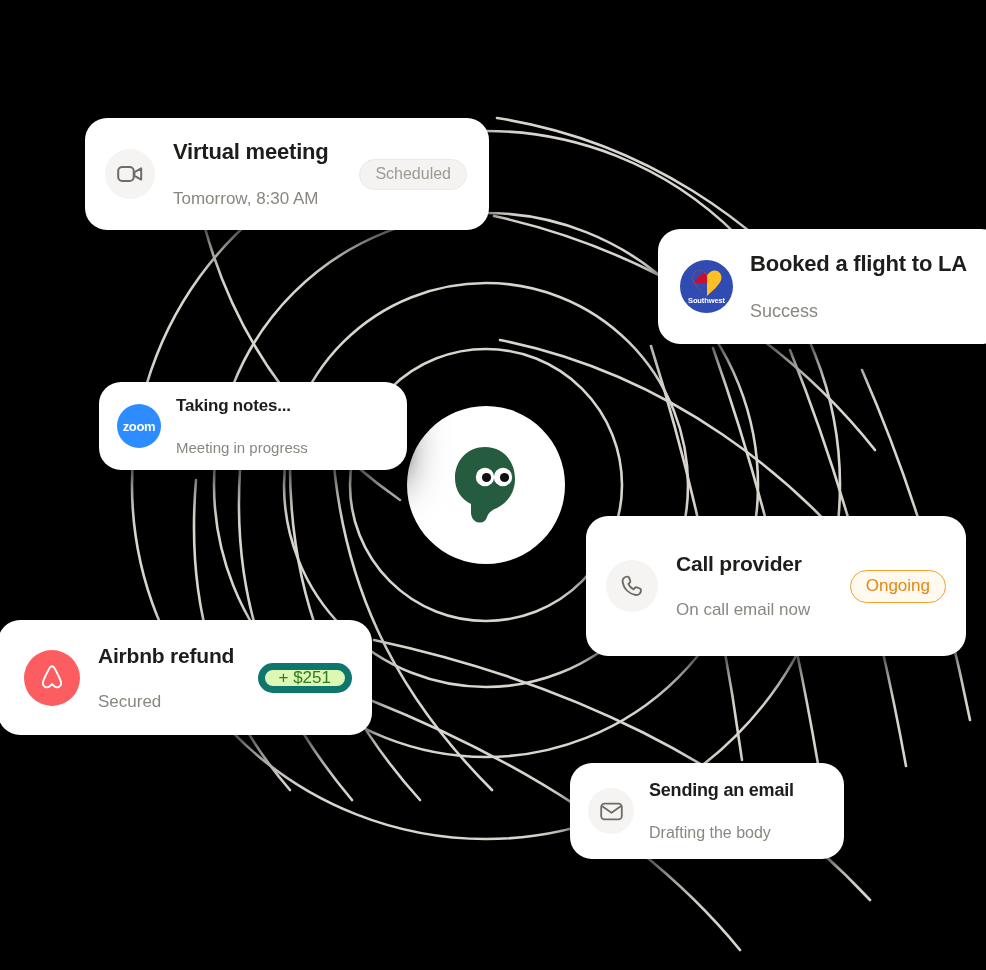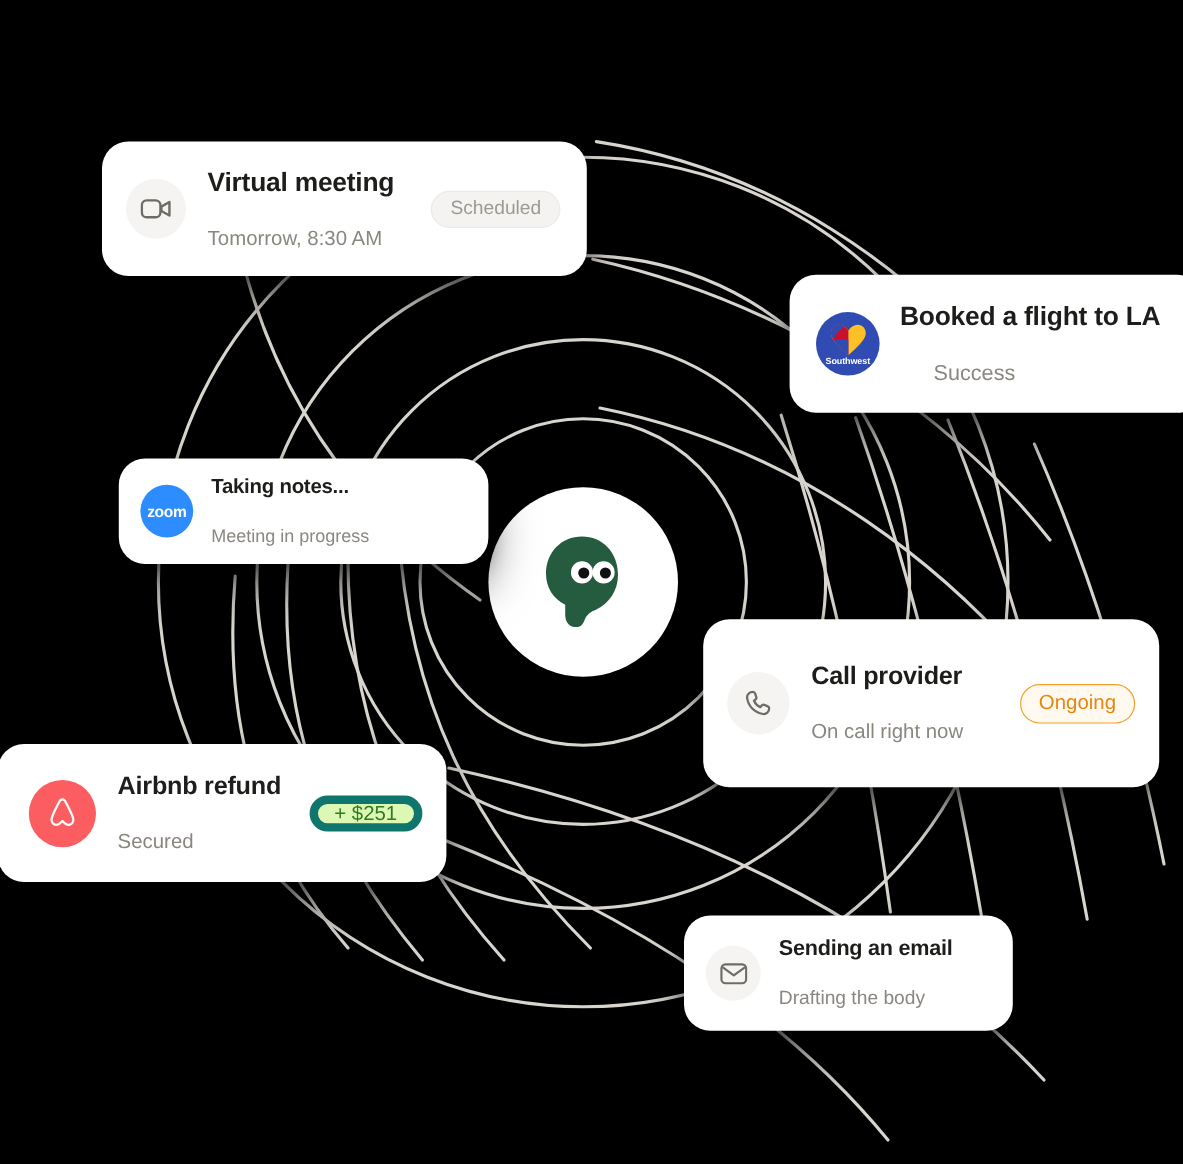--- a/index.html
+++ b/index.html
@@ -121,21 +121,21 @@
   #card-virtual-meeting .card-sub   { font-size: 17px; margin-top: 3px; }
   #card-virtual-meeting .badge { margin-left: auto; height: 31px; padding: 0 15px; font-size: 16px; }
 
   #card-southwest {
     left: 658px; top: 229px; width: 345px; height: 115px;
     padding: 0 22px 0 22px;
   }
   #card-southwest .card-icon { width: 53px; height: 53px; }
   #card-southwest .card-text { margin-left: 17px; }
   #card-southwest .card-title { font-size: 22px; }
-  #card-southwest .card-sub   { font-size: 18px; margin-top: 3px; margin-left: 28px; }
+  #card-southwest .card-sub   { font-size: 18px; margin-top: 3px; }
 
   #card-zoom {
     left: 99px; top: 382px; width: 308px; height: 88px;
     padding: 0 18px;
   }
   #card-zoom .card-icon { width: 44px; height: 44px; }
   #card-zoom .card-text { margin-left: 15px; }
   #card-zoom .card-title { font-size: 17px; }
   #card-zoom .card-sub   { font-size: 15px; margin-top: 2px; }
 
@@ -276,21 +276,21 @@
   </div>
 
   <div class="card" id="card-call-provider">
     <div class="card-icon icon-neutral">
       <svg width="24" height="24" viewBox="0 0 24 24" fill="none" stroke="#6f6c66" stroke-width="1.9" stroke-linecap="round" stroke-linejoin="round">
         <path d="M7.4 2.6 C8.4 2.6 9.0 3.2 9.3 4.1 L10.2 6.8 C10.5 7.7 10.2 8.5 9.5 9.0 L8.3 9.9 C9.3 12.2 11.2 14.2 13.6 15.3 L14.6 14.1 C15.1 13.4 16.0 13.1 16.8 13.4 L19.5 14.4 C20.4 14.7 21 15.4 21 16.3 C21 19.2 18.6 21.5 15.8 21.0 C8.6 19.7 3.6 14.6 2.6 7.6 C2.2 4.9 4.5 2.6 7.4 2.6 Z"></path>
       </svg>
     </div>
     <div class="card-text">
       <div class="card-title">Call provider</div>
-      <div class="card-sub">On call right now</div>
+      <div class="card-sub">On call email now</div>
     </div>
     <div class="badge badge-orange">Ongoing</div>
   </div>
 
   <div class="card" id="card-airbnb">
     <div class="card-icon">
       <svg width="32" height="32" viewBox="0 0 32 32" fill="none" stroke="#ffffff" stroke-width="1.9" stroke-linecap="round" stroke-linejoin="round">
         <path d="M16 4.2 C17.2 4.2 18.0 5.0 18.7 6.4 C20.4 9.6 23.1 15.0 24.5 18.4 C25.6 21.1 24.9 23.8 22.9 24.9 C20.9 26.0 18.6 25.0 16 22.1 C13.4 25.0 11.1 26.0 9.1 24.9 C7.1 23.8 6.4 21.1 7.5 18.4 C8.9 15.0 11.6 9.6 13.3 6.4 C14.0 5.0 14.8 4.2 16 4.2 Z"></path>
       </svg>
     </div>

